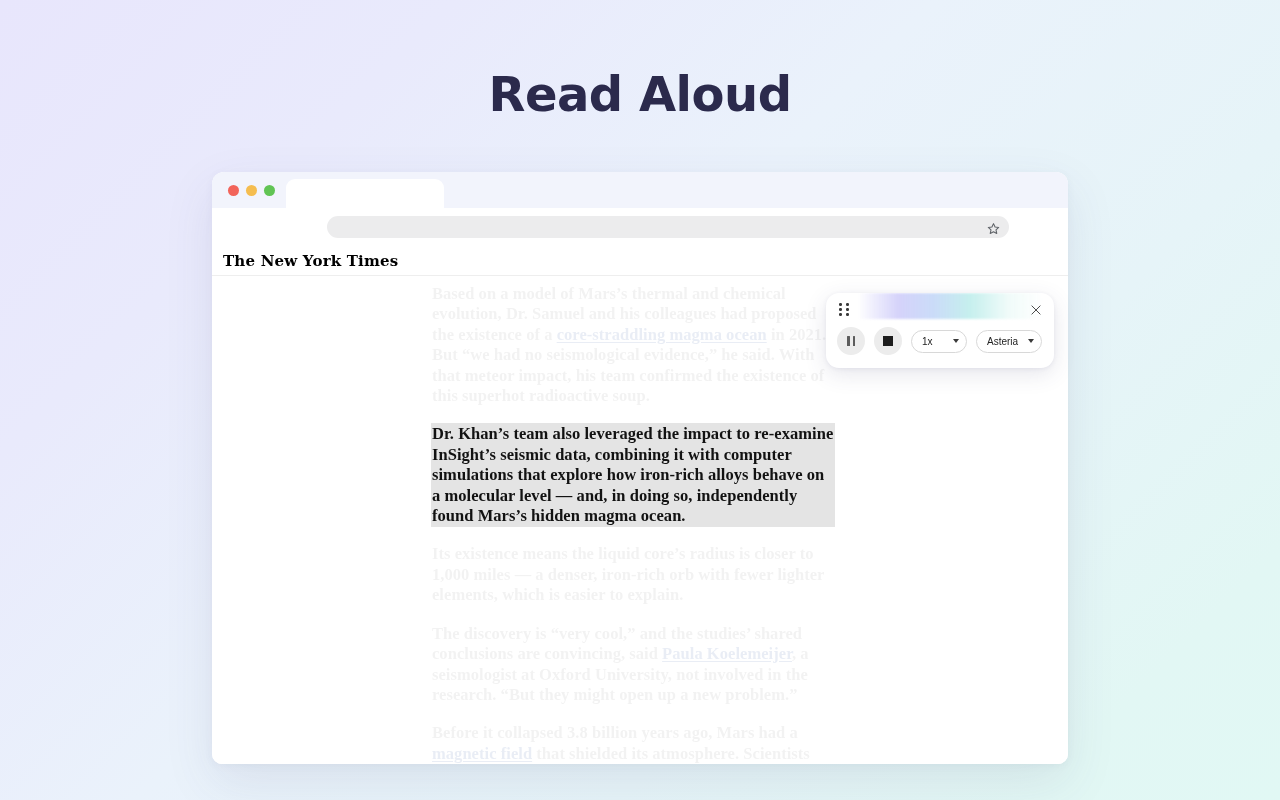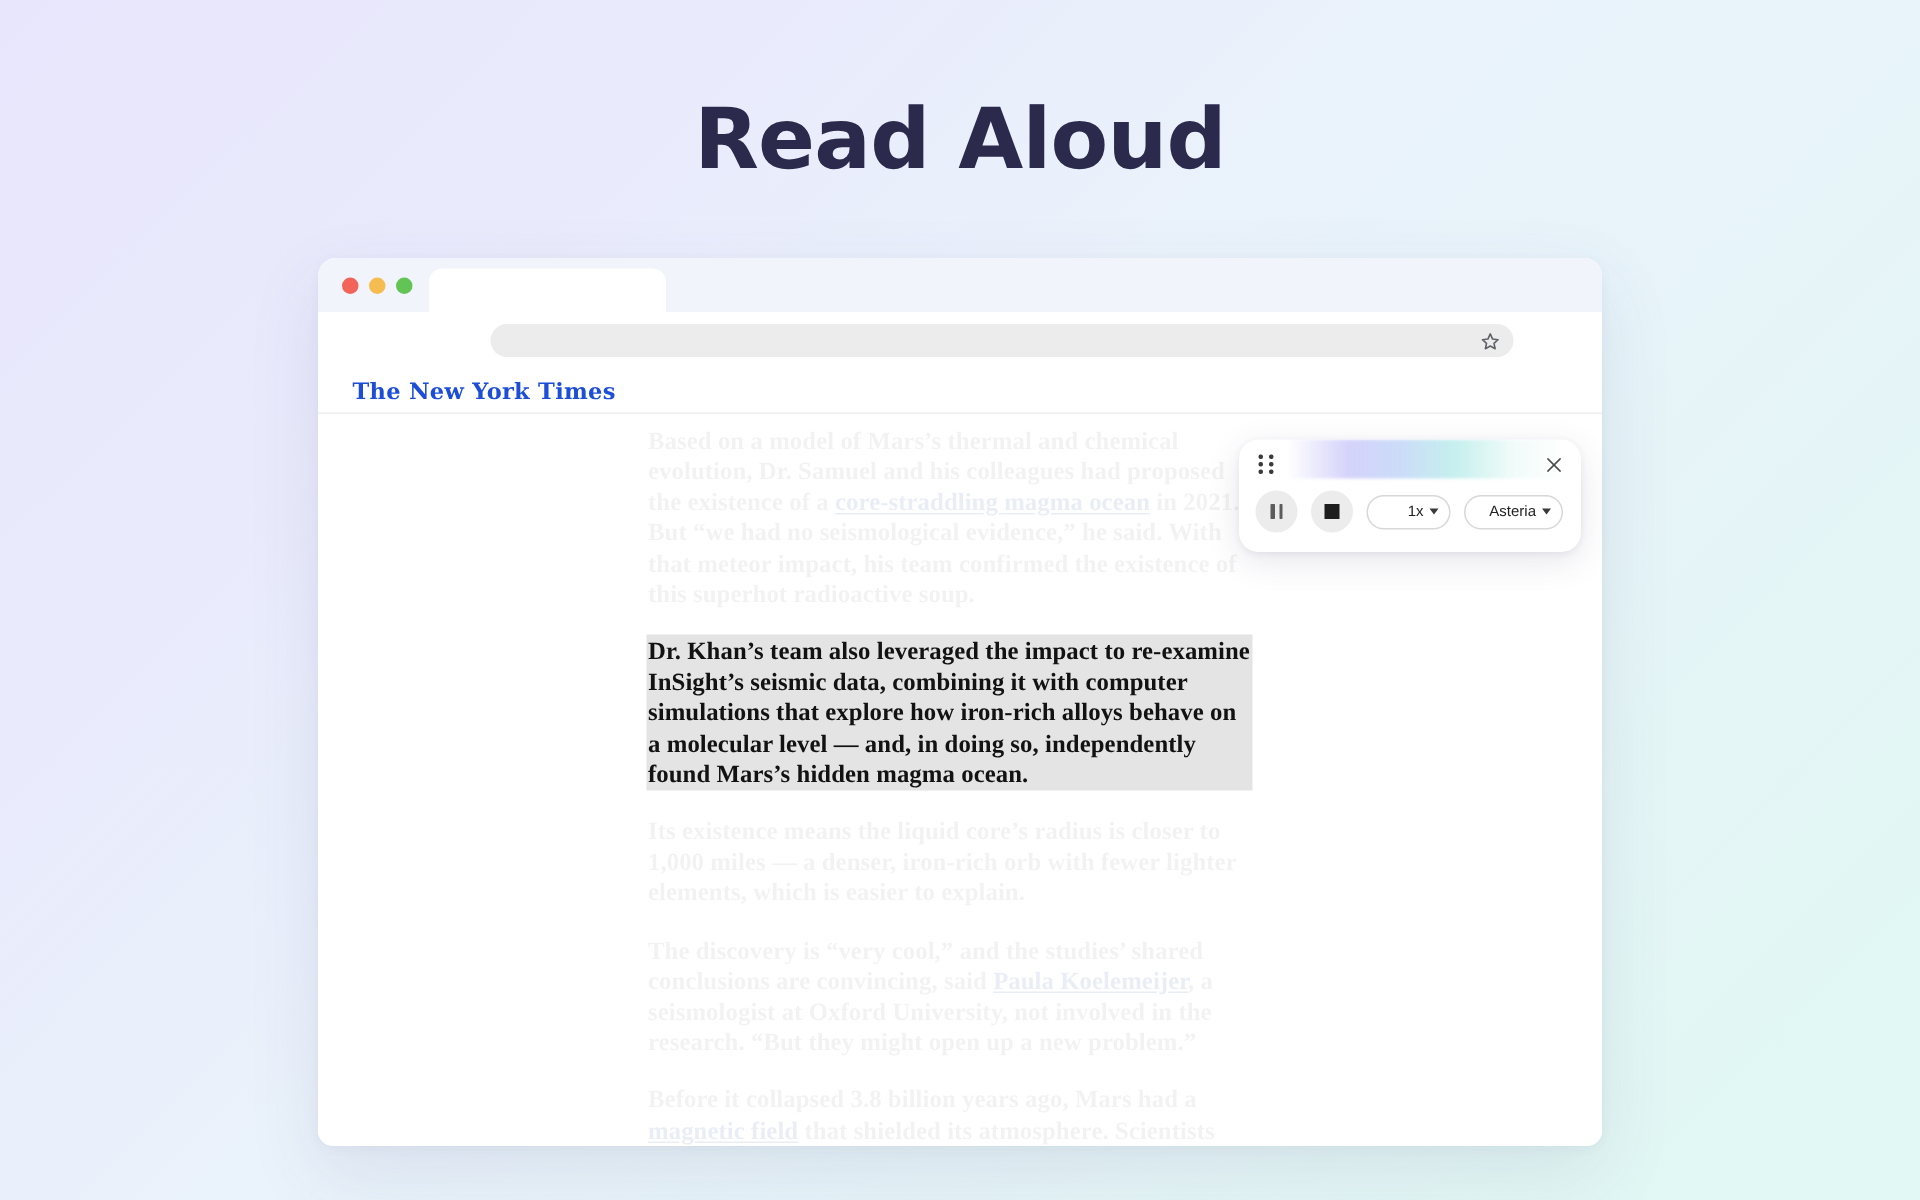--- a/index.html
+++ b/index.html
@@ -23,21 +23,21 @@
     position: relative;
   }
 
   
   .page-title {
     position: absolute;
     top: 52px;
     left: 0;
     width: 1280px;
     text-align: center;
-    font-size: 56px;
+    font-size: 48px;
     line-height: 84px;
     font-weight: 800;
     letter-spacing: -0.5px;
     color: #2b2a4c;
     font-family: "DejaVu Sans", sans-serif;
   }
 
   
   .browser-window {
     position: absolute;
@@ -114,22 +114,21 @@
     padding-left: 11px;
     display: flex;
     align-items: center;
     border-bottom: 1px solid #eeeeee;
   }
   .nyt-masthead {
     font-family: "DejaVu Serif", serif;
     font-weight: 700;
     font-size: 15px;
     letter-spacing: 0.2px;
-    color: #1d4ed8;
-    margin-left: 12px;
+    color: #000000;
   }
 
   .article {
     position: absolute;
     left: 220px;
     top: 38px;
     width: 402px;
   }
 
   .article p {
@@ -258,21 +257,21 @@
     display: block;
   }
 
   .select-pill {
     height: 23px;
     border: 1px solid #d8d8d8;
     border-radius: 12px;
     background: #ffffff;
     display: flex;
     align-items: center;
-    justify-content: flex-end;
+    justify-content: space-between;
     padding: 0 7px 0 10px;
     font-family: "Liberation Sans", sans-serif;
     font-size: 10px;
     color: #222222;
     cursor: pointer;
   }
   .select-speed { width: 56px; }
   .select-voice { width: 66px; }
   .select-pill .caret {
     width: 0; height: 0;

